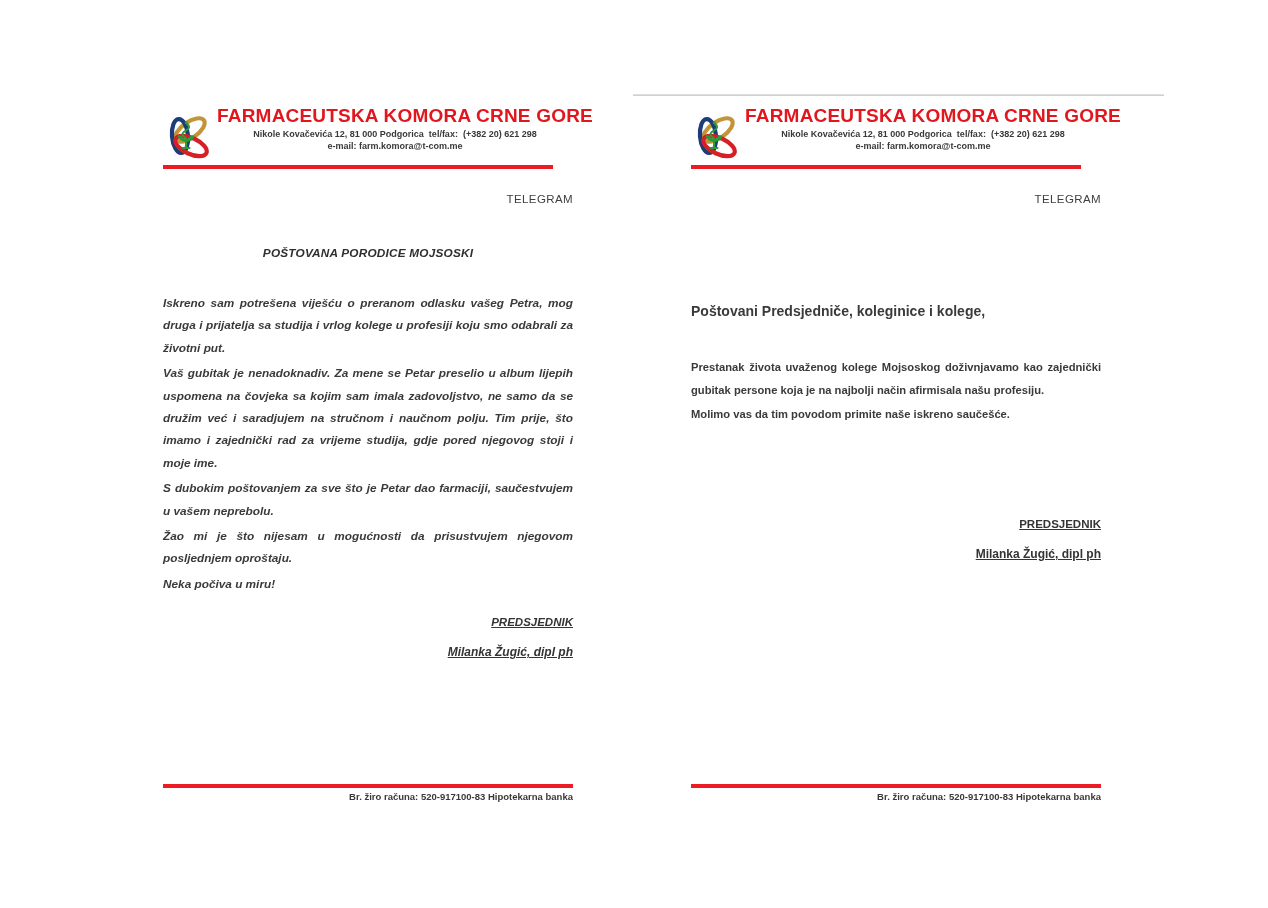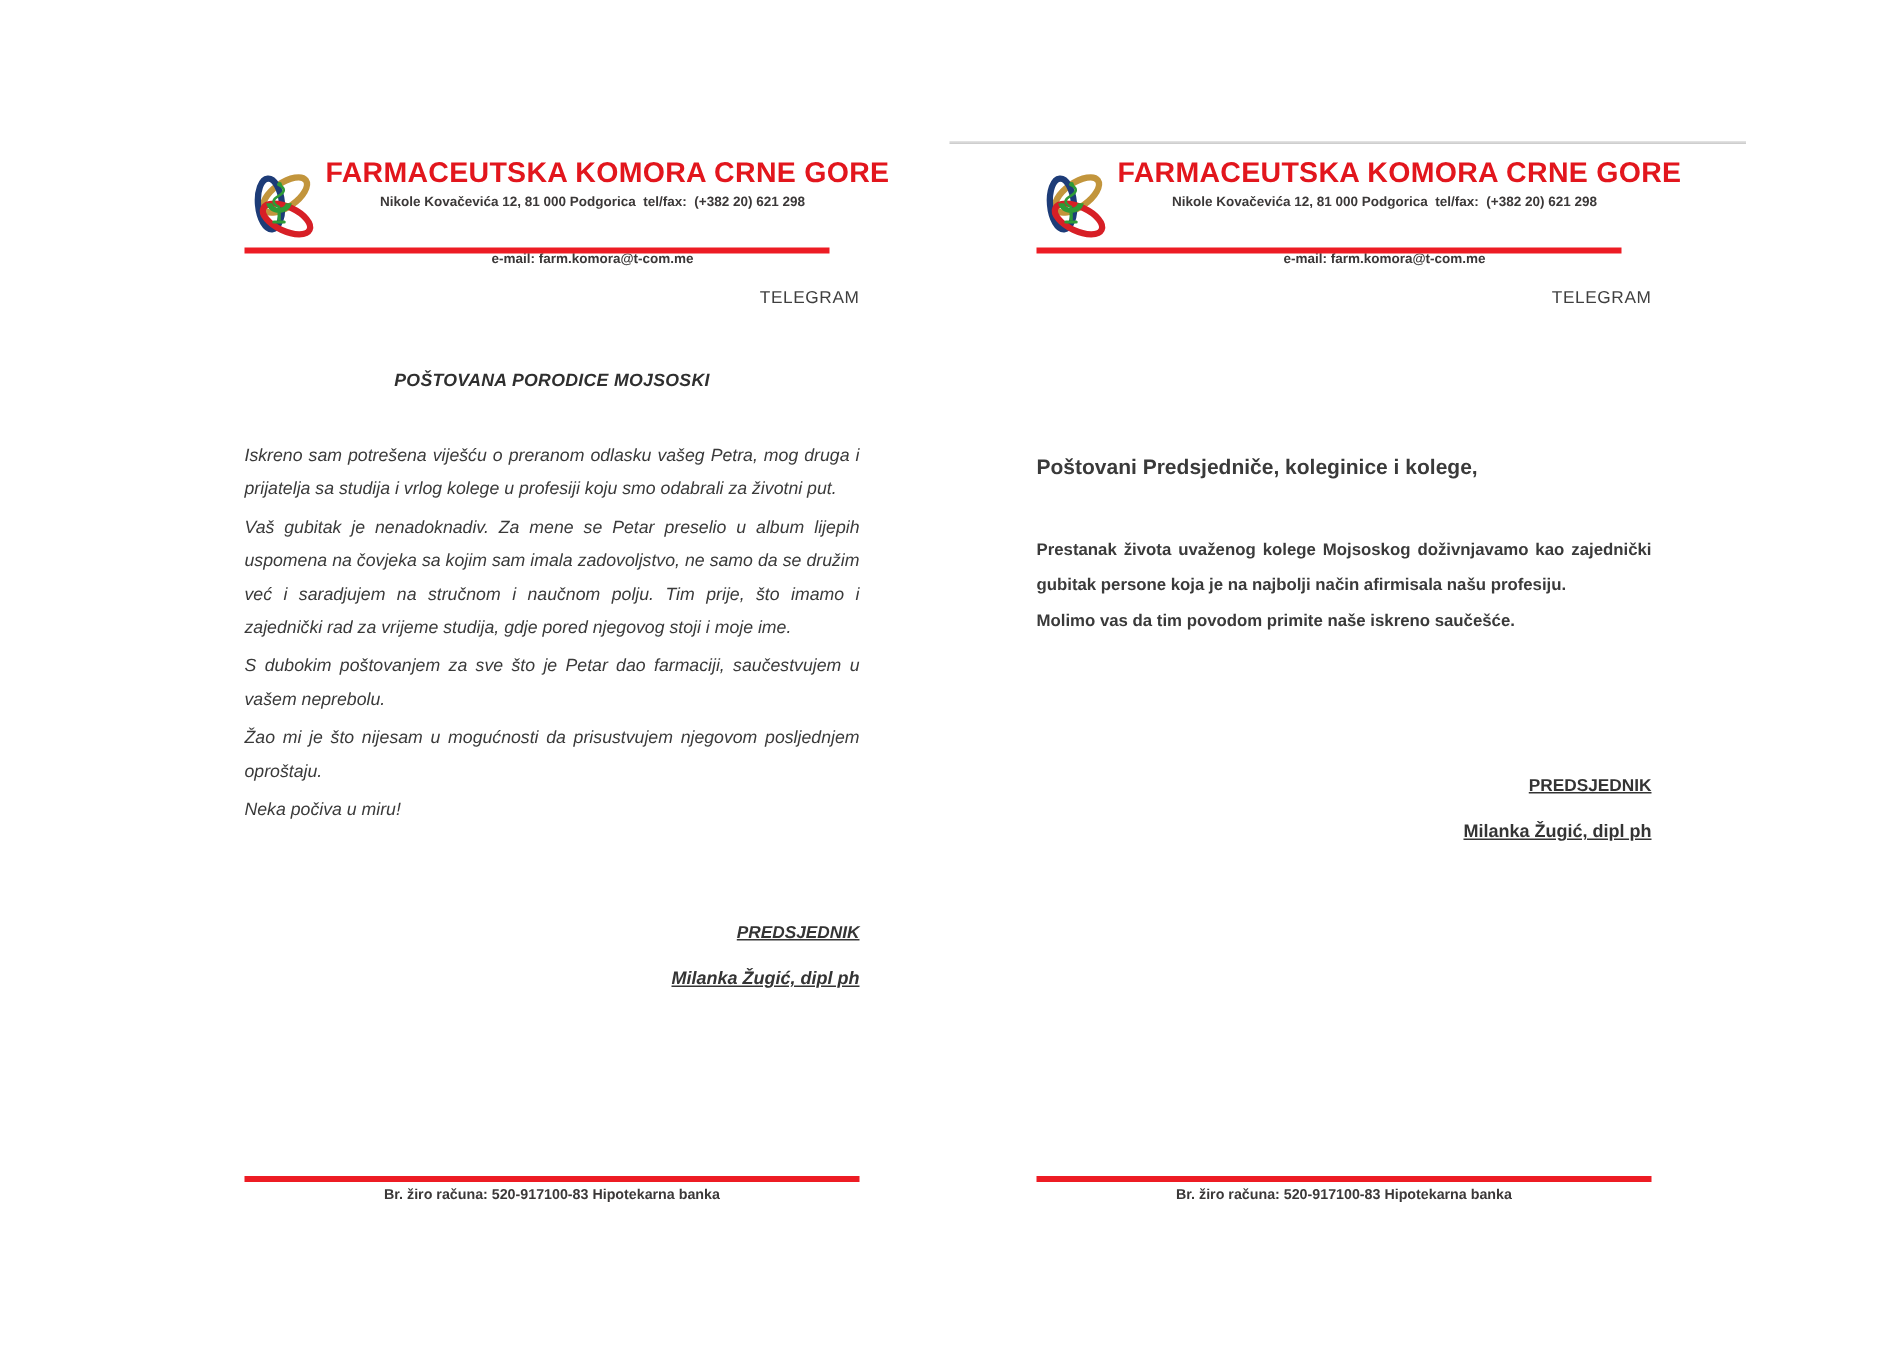--- a/index.html
+++ b/index.html
@@ -14,46 +14,46 @@
   .page-top-separator { position:absolute; top:94px; left:633px; width:531px; height:2px;
                         background:linear-gradient(#e6e6e6,#c9c9c9); }
 
   .letterhead { position:absolute; top:105px; left:0; width:410px; height:66px; }
   .logo { position:absolute; left:0; top:1px; width:48px; height:60px; }
   .lh-text { position:absolute; left:54px; top:0; width:356px; text-align:center; }
   .org-title { font-size:19px; line-height:21px; font-weight:700; color:#e2161d;
                letter-spacing:0.2px; white-space:nowrap; }
   .org-address { margin-top:2px; font-size:9px; line-height:12px; font-weight:700;
                  color:#3b3838; white-space:pre-wrap; }
-  .org-email { font-size:9px; line-height:12px; font-weight:700; color:#3b3838;margin-top:26px; }
+  .org-email { font-size:9px; line-height:12px; font-weight:700; color:#3b3838; }
   .header-rule { position:absolute; left:0; top:60px; width:390px; height:4px; background:#ed1c24; }
 
   .doc-type { position:absolute; top:193px; right:0; font-size:11.5px; color:#3f3f3f;
               letter-spacing:0.4px; text-align:right; }
 
   .heading { position:absolute; top:246px; left:0; width:410px; text-align:center;
              font-size:11.8px; font-weight:700; color:#2f2f2f; letter-spacing:0.2px; }
   .heading.italic { font-style:italic; }
 
   .body-block { position:absolute; left:0; width:410px; color:#3a3a3a; }
-  .body-left  { top:292px; font-style:italic; font-weight:400; font-size:11.8px; }
+  .body-left  { top:292px; font-style:italic; font-weight:700; font-size:11.8px; }
   .body-left p  { margin:0 0 3px 0; line-height:22.4px; text-align:justify; }
   .body-right-salutation { position:absolute; top:303px; left:0; width:410px;
              font-size:14px; font-weight:600; color:#3a3a3a; }
   .body-right { top:356px; font-weight:600; font-size:11.2px; }
   .body-right p { margin:0 0 1px 0; line-height:23.2px; text-align:justify; }
 
   .sig-title, .sig-name { position:absolute; right:0; text-align:right; color:#343434;text-decoration:underline; }
   .page-left  .sig-title { top:616px; font-size:11.5px; font-weight:700; font-style:italic; }
   .page-left  .sig-name  { top:645px; font-size:12px;  font-weight:600; font-style:italic; }
   .page-right .sig-title { top:518px; font-size:11.5px; font-weight:700; }
   .page-right .sig-name  { top:547px; font-size:12px;  font-weight:600; }
 
   .footer-rule { position:absolute; top:784px; left:0; width:410px; height:4px; background:#ed1c24; }
-  .footer-text { position:absolute; top:791px; left:0; width:410px; text-align:center;
+  .footer-text { position:absolute; top:791px; left:0; width:410px; text-align:right;
                  font-size:9.5px; font-weight:700; color:#3b3838; }
 </style>
 </head>
 <body>
 
 <div class="stage">
 
   <div class="page-top-separator"></div>
 
   <div class="page page-left">

